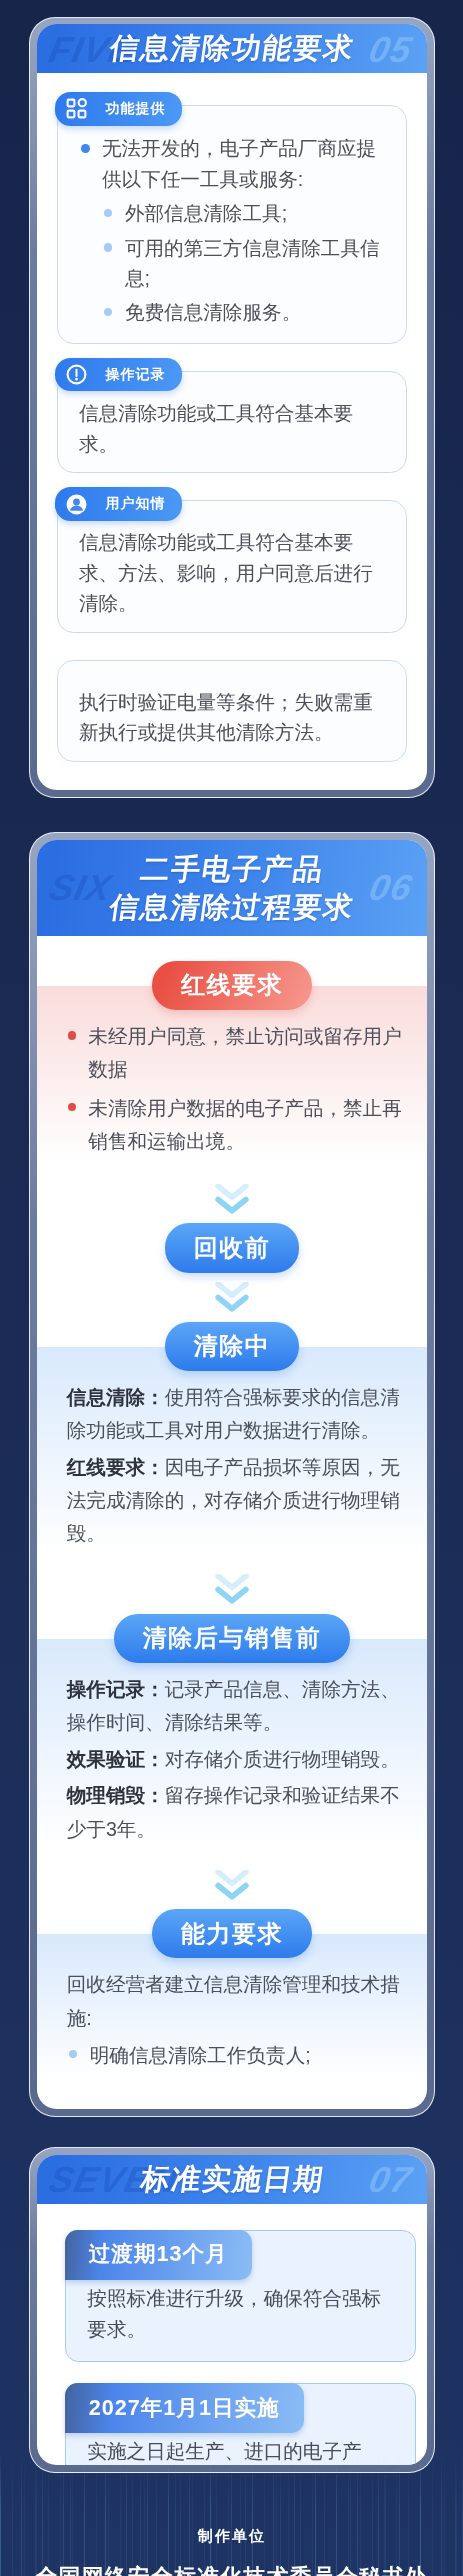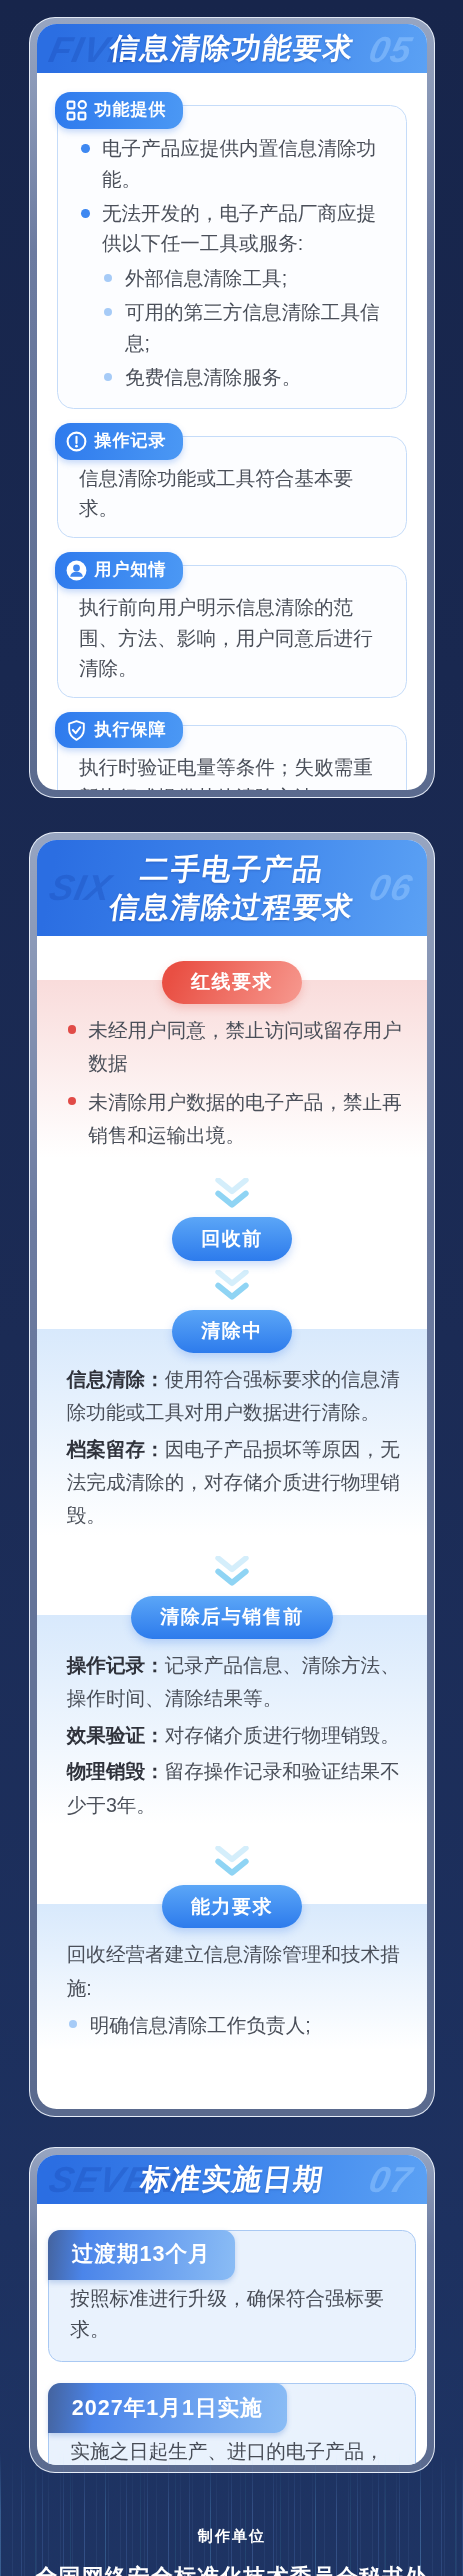--- a/index.html
+++ b/index.html
@@ -32,55 +32,55 @@
   .hdr-two .hdr-title{line-height:1.32;font-size:29px;}
 
   
   .c1-body{padding:32px 11.3px 5.2px;}
   .subcard{
     position:relative;border:1px solid #c5dcf9;border-radius:16.5px;background:#fcfdff;
     margin:0 9.3px 27px;padding:23px 15.5px 11.3px 20.6px;
     font-size:19.6px;color:#4a4f59;line-height:1.55;
   }
   .pill{
-    position:absolute;top:-14px;left:-3.1px;display:flex;align-items:center;gap:6px;
+    position:absolute;top:-14px;left:-3.1px;display:flex;align-items:center;gap:17px;
     background:linear-gradient(95deg,#2e7aed,#4b98f4);
     border-radius:15.5px;padding:5.2px 16.5px 5.2px 10.3px;color:#fff;
-    font-size:17px;font-weight:700;letter-spacing:1px;white-space:nowrap;
+    font-size:14px;font-weight:700;letter-spacing:1px;white-space:nowrap;
     box-shadow:0 3.1px 6.2px rgba(40,110,230,.25);
   }
   .pill svg{display:block;}
   .b-item{position:relative;padding-left:23px;margin:4.1px 0;}
   .b-item:before{content:"";position:absolute;left:2.1px;top:10.8px;width:8.8px;height:8.8px;border-radius:50%;background:#3e88f1;}
   .sb-item{position:relative;padding-left:23px;margin:4.1px 0 4.1px 23px;}
   .sb-item:before{content:"";position:absolute;left:2.1px;top:10.8px;width:8.2px;height:8.2px;border-radius:50%;background:#a6cbf7;}
   .sc-text{margin:3.1px 0 2.1px;}
 
   
   .c2-body{padding-top:17.5px;}
   .step-pill{
     position:relative;z-index:2;margin:7.2px auto 0;width:max-content;
-    color:#fff;font-weight:700;font-size:19px;letter-spacing:1.5px;
+    color:#fff;font-weight:700;font-size:24px;letter-spacing:1.5px;
     padding:8.8px 29px;border-radius:24px;
   }
   .pill-red{background:linear-gradient(115deg,#e94f43 10%,#f6958b 95%);box-shadow:0 4.1px 8.2px rgba(230,90,80,.25);}
   .pill-blue{background:linear-gradient(180deg,#5ba6f7,#2d7bec);box-shadow:0 4.1px 8.2px rgba(50,120,235,.25);}
   .band{margin-top:-24px;padding:34px 23px 11.3px 30px;font-size:19.6px;color:#4a4f59;line-height:1.7;}
   .band-red{background:linear-gradient(180deg,#f9dcdb 0%,rgba(255,255,255,0) 94%);}
   .band-blue{background:linear-gradient(180deg,#d8e9fc 0%,rgba(255,255,255,0) 95%);}
   .band-center{text-align:center;padding:31px 20.6px 18.5px;}
   .rb{position:relative;padding-left:21.6px;margin-bottom:5.2px;}
   .rb:before{content:"";position:absolute;left:1px;top:10.8px;width:8.8px;height:8.8px;border-radius:50%;background:#e14b47;}
   .def{margin:0 0 3.1px;}
   .term{font-weight:700;color:#2f323b;}
   .chev{display:block;margin:9.3px auto 0;}
   .cap-intro{margin:0 0 3.1px;}
 
   
-  .c3-body{padding:26px 10px 0;}
+  .c3-body{padding:26px 10px 0;margin-left:17px;}
   .impl{
     position:relative;border:1px solid #a9c9f3;background:#e9f2fd;border-radius:13.4px;
     margin:0 1px 21.6px;padding:52px 17.5px 14.4px 21.6px;
     font-size:19.6px;color:#474c56;line-height:1.62;
   }
   .impl-tab{
     position:absolute;top:-1px;left:-1px;
     background:linear-gradient(95deg,#44639E 0%,#4b85ea 20%,#8abcf5 100%);
     color:#fff;font-weight:700;font-size:21.6px;letter-spacing:1px;
     padding:7.7px 24px;border-radius:12.4px 12.4px 12.4px 0;white-space:nowrap;
@@ -120,21 +120,20 @@
             <span>
                 <svg width="23" height="23" viewBox="0 0 44 44" fill="none" stroke="#fff" stroke-width="4">
                   <rect x="5" y="5" width="13" height="13" rx="2"></rect>
                   <circle cx="33" cy="11" r="7"></circle>
                   <rect x="5" y="26" width="13" height="13" rx="2"></rect>
                   <rect x="26" y="26" width="13" height="13" rx="2"></rect>
                 </svg>
               </span>
             <span>功能提供</span>
           </div>
-          <div class="b-item">电子产品应提供内置信息清除功能。</div>
           <div class="b-item">无法开发的，电子产品厂商应提供以下任一工具或服务:</div>
           <div class="sb-item">外部信息清除工具;</div>
           <div class="sb-item">可用的第三方信息清除工具信息;</div>
           <div class="sb-item">免费信息清除服务。</div>
         </div>
 
         <div class="subcard">
           <div class="pill">
             <span>
                 <svg width="23" height="23" viewBox="0 0 44 44" fill="none">
@@ -152,33 +151,24 @@
           <div class="pill">
             <span>
                 <svg width="23" height="23" viewBox="0 0 44 44">
                   <circle cx="22" cy="22" r="19" fill="#fff"></circle>
                   <circle cx="22" cy="17" r="6.5" fill="#3e86f0"></circle>
                   <path d="M10 34 a12 10 0 0 1 24 0 z" fill="#3e86f0"></path>
                 </svg>
               </span>
             <span>用户知情</span>
           </div>
-          <p class="sc-text">执行前向用户明示信息清除的范围、方法、影响，用户同意后进行清除。</p>
-        </div>
-
-        <div class="subcard">
-          <div class="pill">
-            <span>
-                <svg width="23" height="23" viewBox="0 0 44 44" fill="none">
-                  <path d="M22 4 L36 9 V20 C36 30 29 36 22 40 C15 36 8 30 8 20 V9 Z" stroke="#fff" stroke-width="3.6" stroke-linejoin="round"></path>
-                  <polyline points="15,21 20.5,27 29,16" stroke="#fff" stroke-width="3.8" fill="none" stroke-linecap="round" stroke-linejoin="round"></polyline>
-                </svg>
-              </span>
-            <span>执行保障</span>
-          </div>
+          <p class="sc-text">信息清除功能或工具符合基本要求、方法、影响，用户同意后进行清除。</p>
+        </div>
+
+        <div class="subcard">
           <p class="sc-text">执行时验证电量等条件；失败需重新执行或提供其他清除方法。</p>
         </div>
 
       </div>
     </div>
   </div>
 
   <div class="card" style="top:832px;height:1285px;">
     <div class="card-inner">
       <div class="card-header hdr-two">
@@ -203,21 +193,21 @@
         <div class="step-pill pill-blue">回收前</div>
 
         <svg class="chev" width="40" height="32" viewBox="0 0 78 62">
             <polyline points="12,4 39,26 66,4" fill="none" stroke="#d4eefb" stroke-width="11" stroke-linecap="round" stroke-linejoin="round"></polyline>
             <polyline points="12,30 39,52 66,30" fill="none" stroke="#8fd4f4" stroke-width="11" stroke-linecap="round" stroke-linejoin="round"></polyline>
           </svg>
 
         <div class="step-pill pill-blue">清除中</div>
         <div class="band band-blue">
           <p class="def"><span class="term">信息清除：</span><span>使用符合强标要求的信息清除功能或工具对用户数据进行清除。</span></p>
-          <p class="def"><span class="term">档案留存：</span><span>因电子产品损坏等原因，无法完成清除的，对存储介质进行物理销毁。</span></p>
+          <p class="def"><span class="term">红线要求：</span><span>因电子产品损坏等原因，无法完成清除的，对存储介质进行物理销毁。</span></p>
         </div>
 
         <svg class="chev" width="40" height="32" viewBox="0 0 78 62">
             <polyline points="12,4 39,26 66,4" fill="none" stroke="#d4eefb" stroke-width="11" stroke-linecap="round" stroke-linejoin="round"></polyline>
             <polyline points="12,30 39,52 66,30" fill="none" stroke="#8fd4f4" stroke-width="11" stroke-linecap="round" stroke-linejoin="round"></polyline>
           </svg>
 
         <div class="step-pill pill-blue">清除后与销售前</div>
         <div class="band band-blue">
           <p class="def"><span class="term">操作记录：</span><span>记录产品信息、清除方法、操作时间、清除结果等。</span></p>

